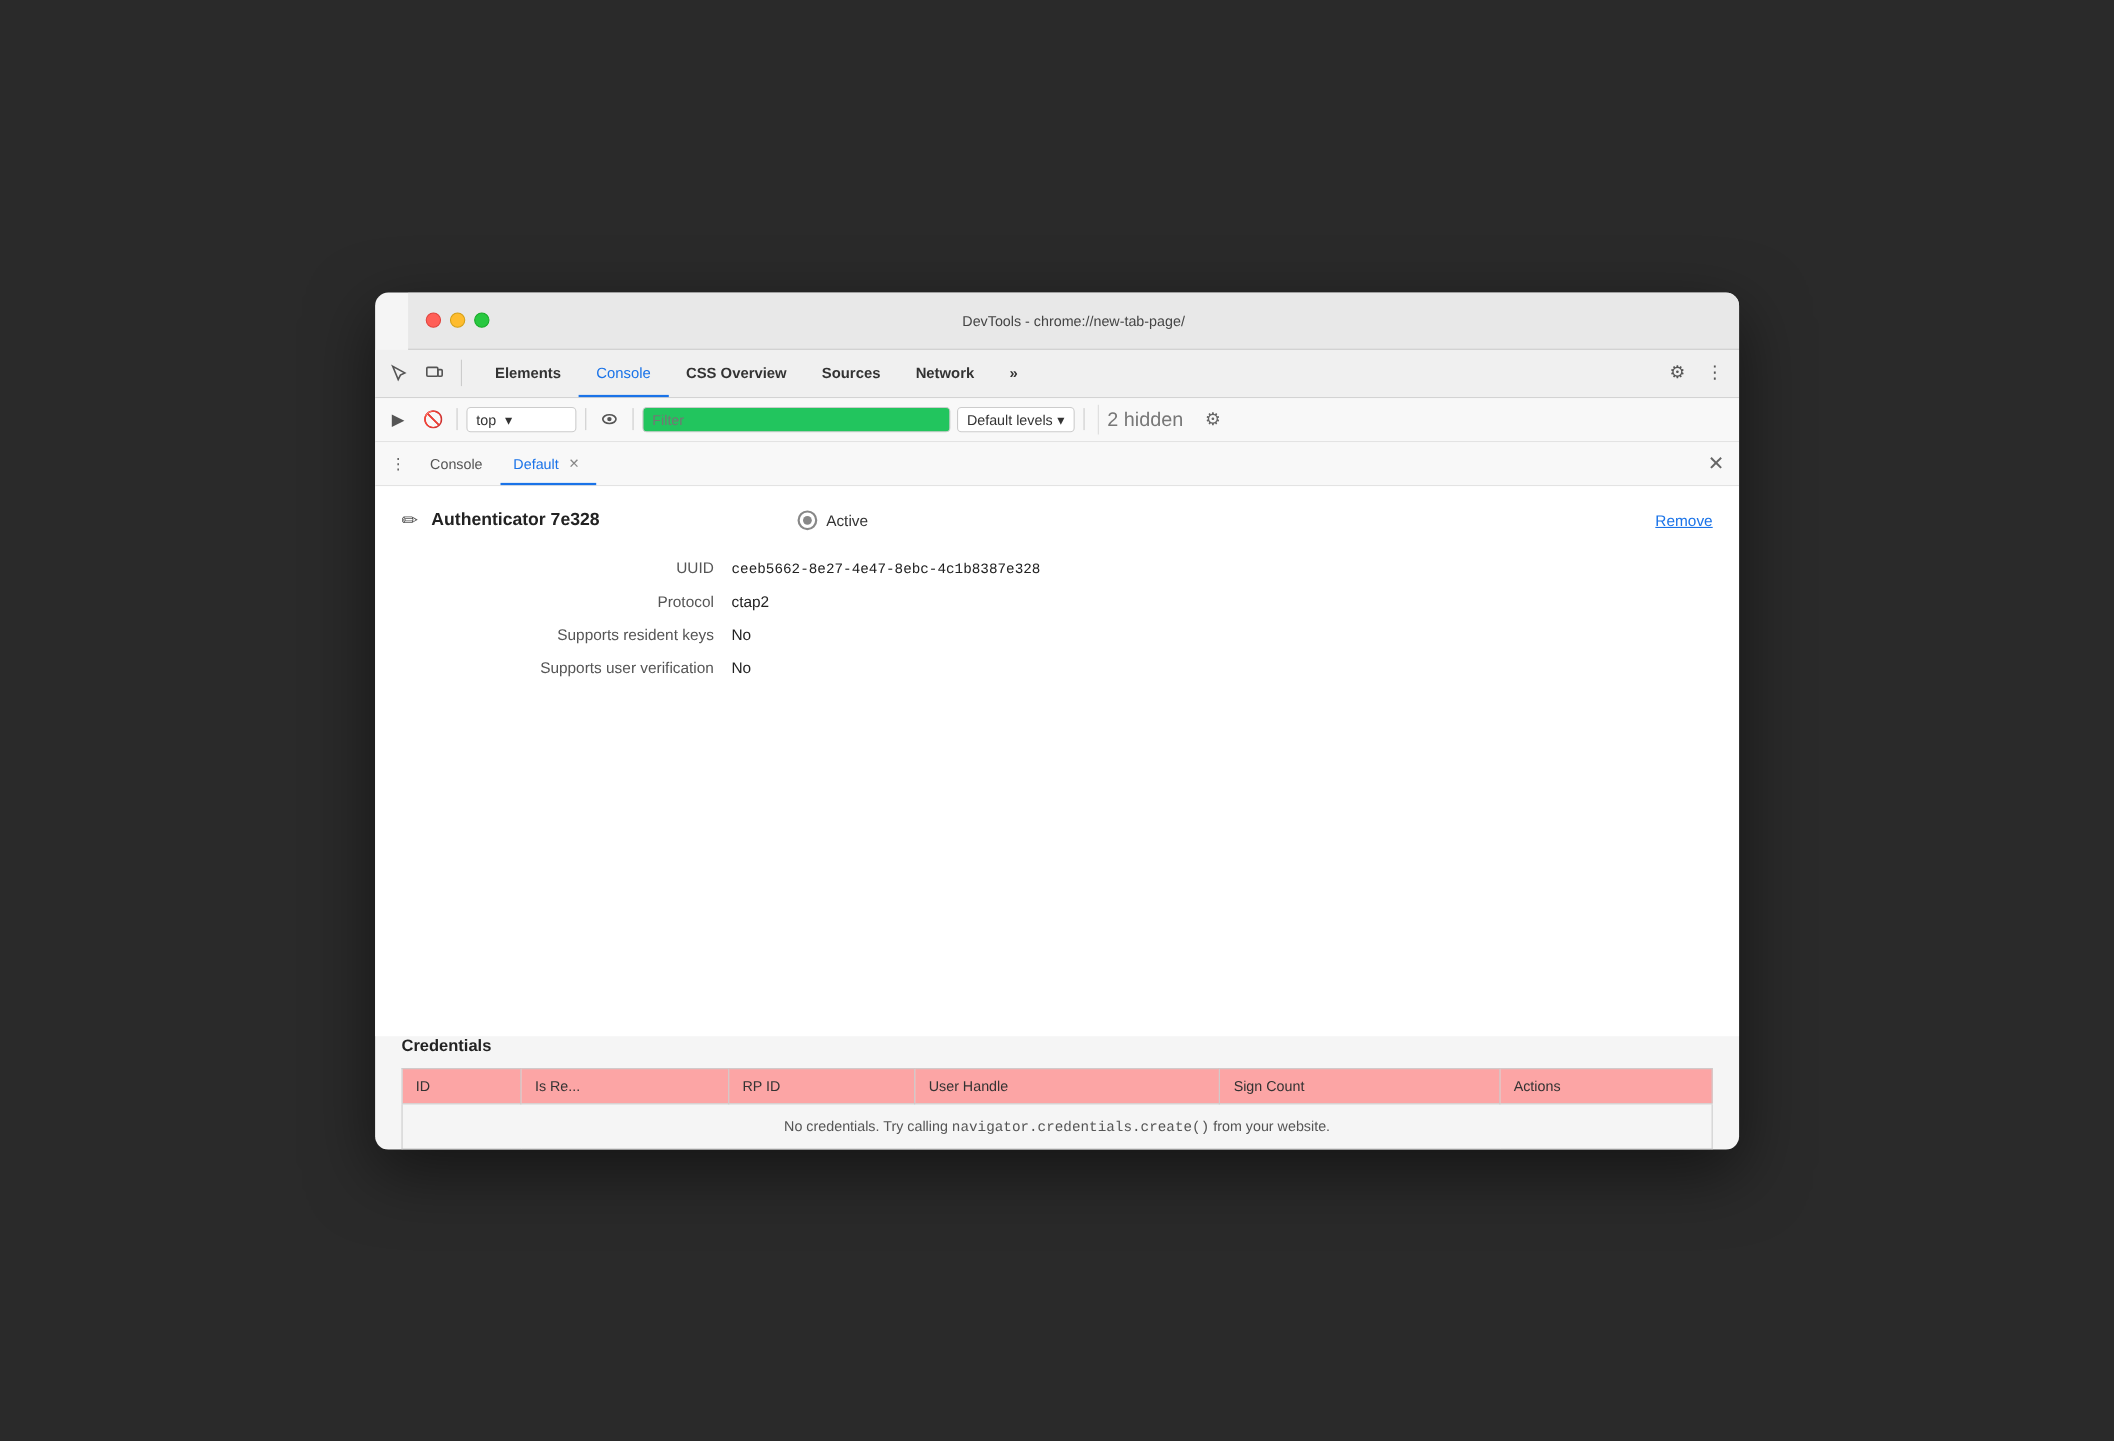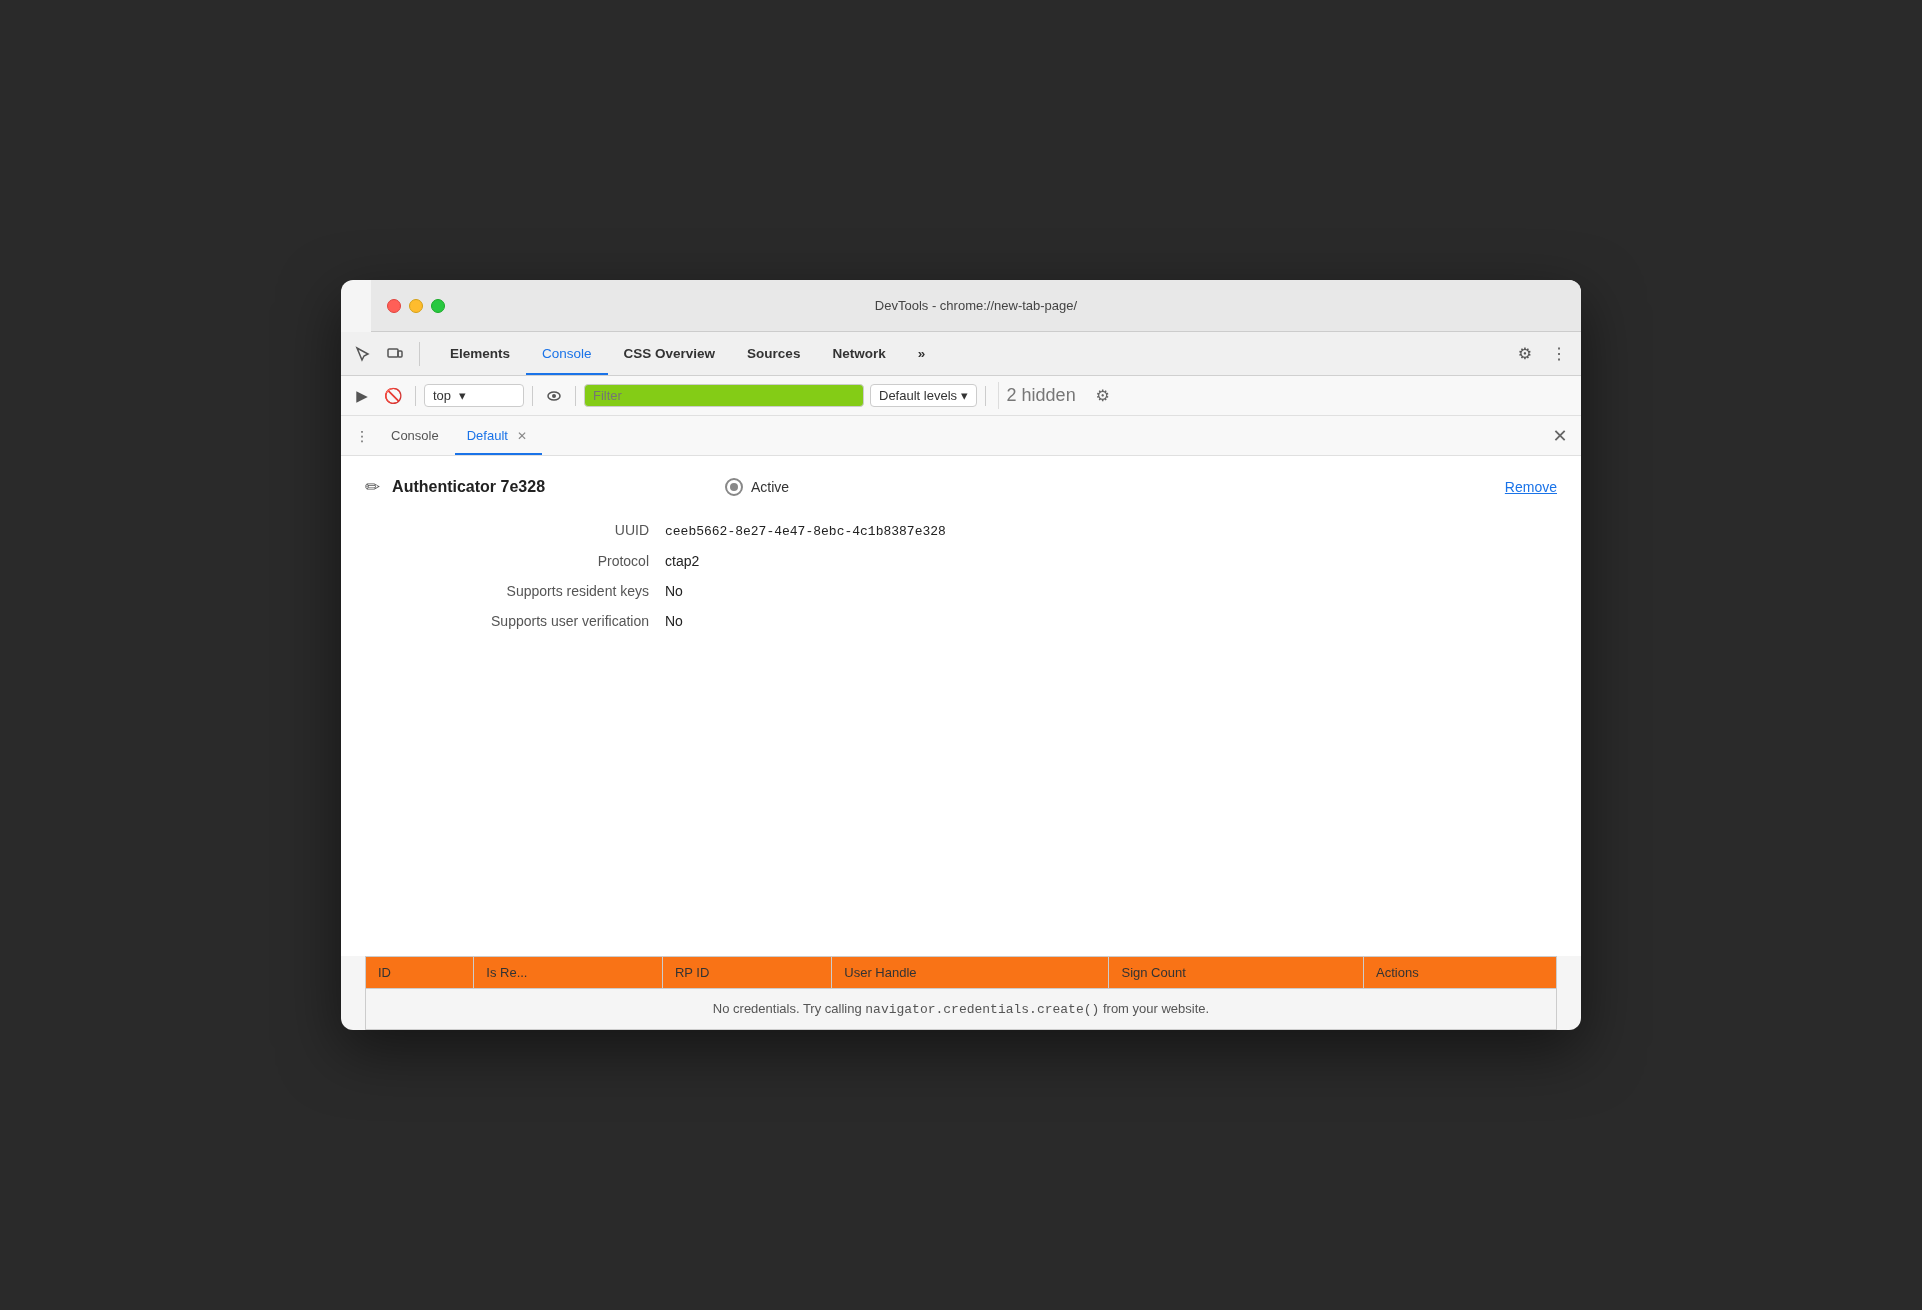--- a/index.html
+++ b/index.html
@@ -179,21 +179,21 @@
     }
 
     .filter-input {
       flex: 1;
       max-width: 280px;
       padding: 3px 8px;
       border: 1px solid #ccc;
       border-radius: 4px;
       font-size: 13px;
       color: #333;
-      background: #84cc16;
+      background: #22c55e;
       outline: none;
     }
 
     .levels-selector {
       display: flex;
       align-items: center;
       padding: 3px 8px;
       border: 1px solid #ccc;
       border-radius: 4px;
       background: white;
@@ -403,21 +403,21 @@
     }
 
     .credentials-table {
       width: 100%;
       border-collapse: collapse;
       border: 1px solid #ccc;
       font-size: 13px;
     }
 
     .credentials-table th {
-      background: #f97316;
+      background: #fca5a5;
       padding: 8px 12px;
       text-align: left;
       font-weight: 500;
       color: #333;
       border-right: 1px solid #ccc;
       border-bottom: 1px solid #ccc;
     }
 
     .credentials-table th:last-child { border-right: none; }
 
@@ -571,20 +571,21 @@
         <span class="property-value">No</span>
       </div>
       <div class="property-row">
         <span class="property-label">Supports user verification</span>
         <span class="property-value">No</span>
       </div>
     </div>
   </div>
 
   <div class="credentials-section">
+    <div class="credentials-title">Credentials</div>
     <table class="credentials-table">
       <thead>
         <tr>
           <th>ID</th>
           <th>Is Re...</th>
           <th>RP ID</th>
           <th>User Handle</th>
           <th>Sign Count</th>
           <th>Actions</th>
         </tr>

